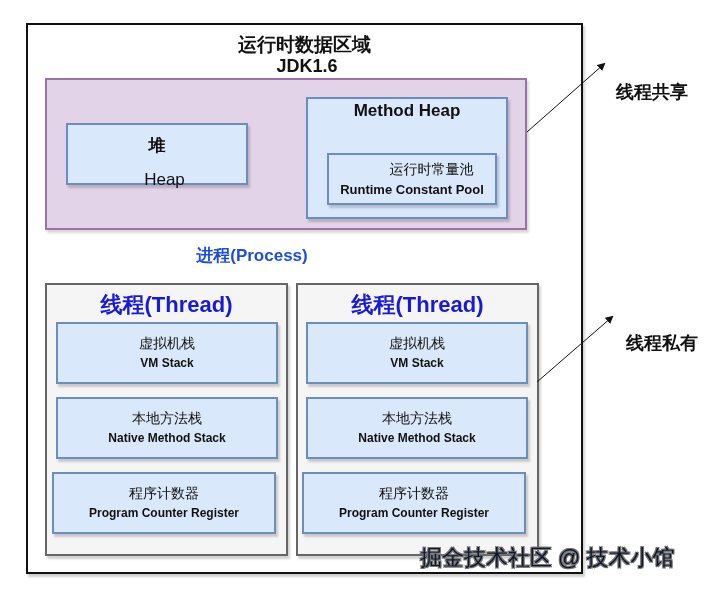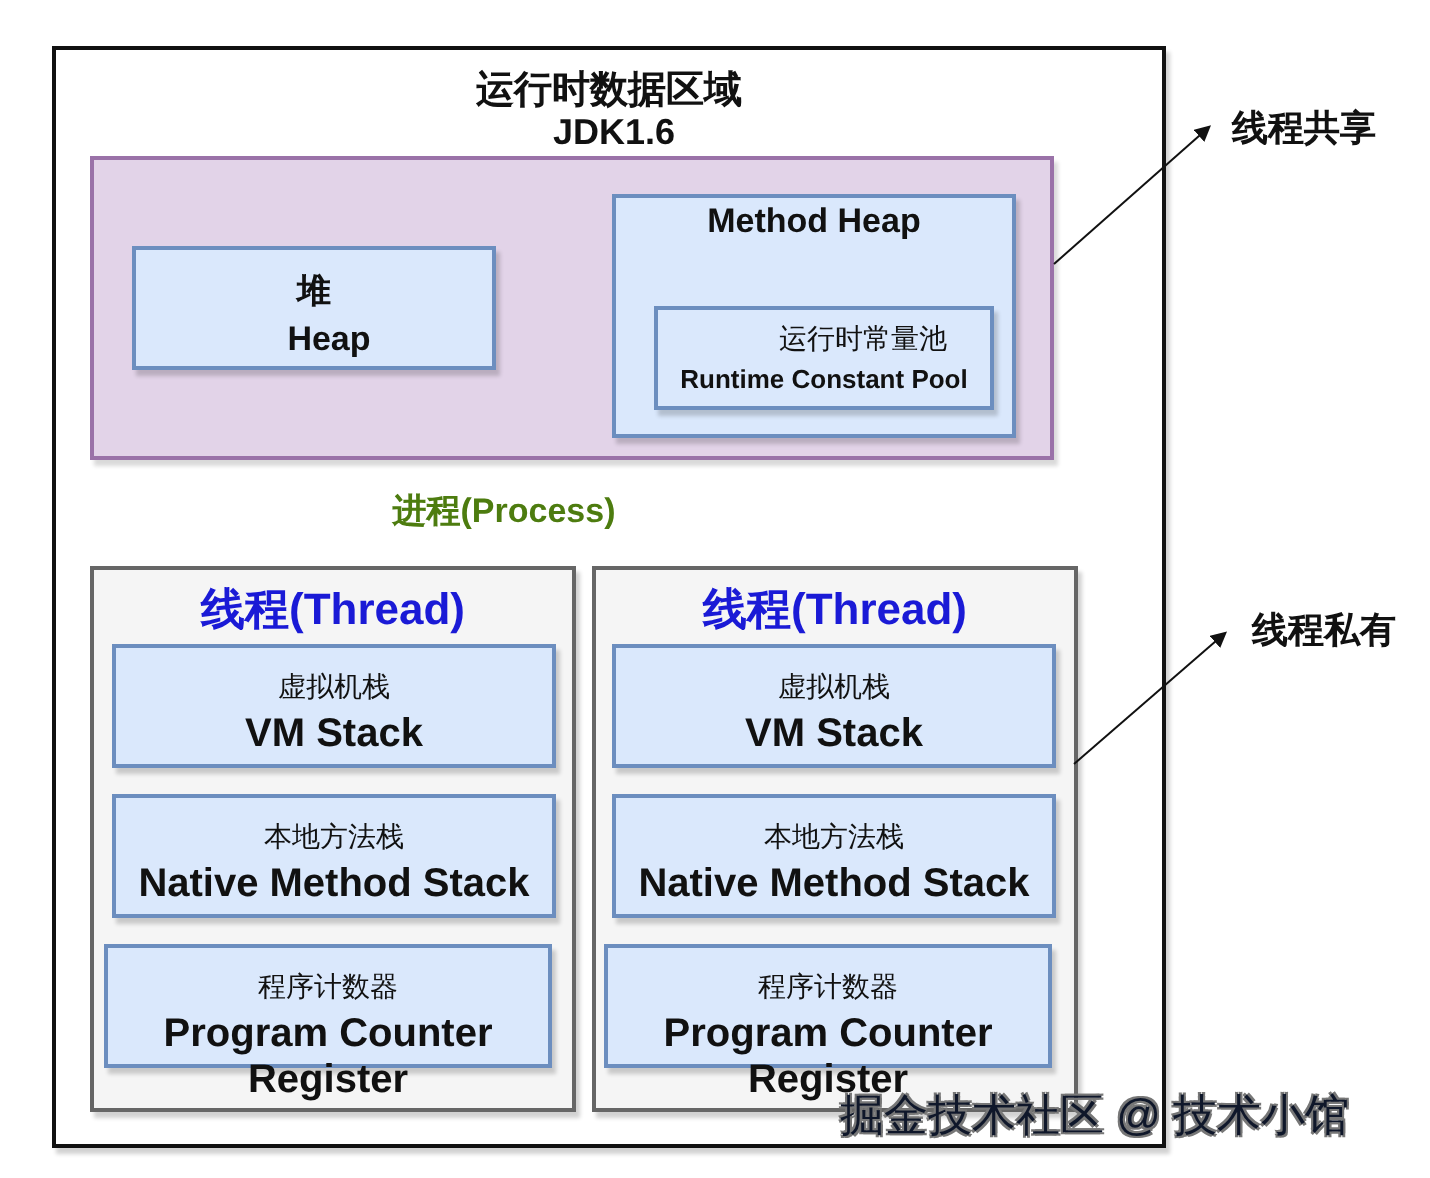--- a/index.html
+++ b/index.html
@@ -16,40 +16,40 @@
 
     .shared { left: 45px; top: 78px; width: 482px; height: 152px;
               background: #e2d3e8; border: 2.5px solid #9a72a8;
               box-shadow: 2px 3px 2px rgba(0,0,0,0.15); }
 
     .blue { background: #dae8fc; border: 2.5px solid #6c8ebf;
             box-shadow: 2px 3px 2px rgba(0,0,0,0.18); }
 
     .heap { left: 66px; top: 123px; width: 182px; height: 62px; }
     .heap .l1 { font-size: 17px; font-weight: bold; margin-top: 9px; }
-    .heap .l2 { font-size: 17px; font-weight: bold; margin-top: 3px; padding-left: 15px; }
+    .heap .l2 { font-size: 17px; font-weight: normal; margin-top: 13px; padding-left: 15px; }
 
     .method { left: 306px; top: 97px; width: 202px; height: 122px; }
     .method .l1 { font-size: 17px; font-weight: bold; margin-top: 6px; }
     .method .l2 { font-size: 17px; font-weight: bold; margin-top: 2px; }
     .rcp { left: 327px; top: 153px; width: 170px; height: 52px; }
     .rcp .l1 { font-size: 14px; margin-top: 6px; margin-left: 39px; }
     .rcp .l2 { font-size: 13px; font-weight: bold; margin-top: 3px; }
 
-    .process { left: 26px; width: 452px; top: 244px; font-size: 17px; font-weight: bold; color: #4d7c0f; }
+    .process { left: 26px; width: 452px; top: 244px; font-size: 17px; font-weight: bold; color: #1d4ed8; }
 
     .thread { top: 283px; width: 243px; height: 273px; background: #f5f5f5;
               border: 2.5px solid #666; box-shadow: 2px 3px 2px rgba(0,0,0,0.18); }
     .thread-title { font-size: 22px; font-weight: bold; color: #1a1ad6; margin-top: 5px; }
 
     .mem { width: 222px; height: 62px; }
     .mem .l1 { font-size: 14px; margin-top: 11px; }
-    .mem .l2 { font-size: 20px; font-weight: bold; margin-top: 3px; }
+    .mem .l2 { font-size: 12px; font-weight: bold; margin-top: 3px; }
 
-    .side-label { font-size: 18px; font-weight: bold; }
+    .side-label { font-size: 18px; font-weight: bold; margin-top: 28px; }
     .watermark { left: 420px; top: 543px; font-size: 22px; color: #0f172a;
                  text-shadow: -1px -1px 0 #777, 1px -1px 0 #777, -1px 1px 0 #777, 1px 1px 0 #777;
                  letter-spacing: 0px; white-space: nowrap; }
   </style>
 </head>
 <body>
 
 <div class="abs outer"></div>
 <div class="abs title1 center">运行时数据区域</div>
 <div class="abs title2 center">JDK1.6</div>

